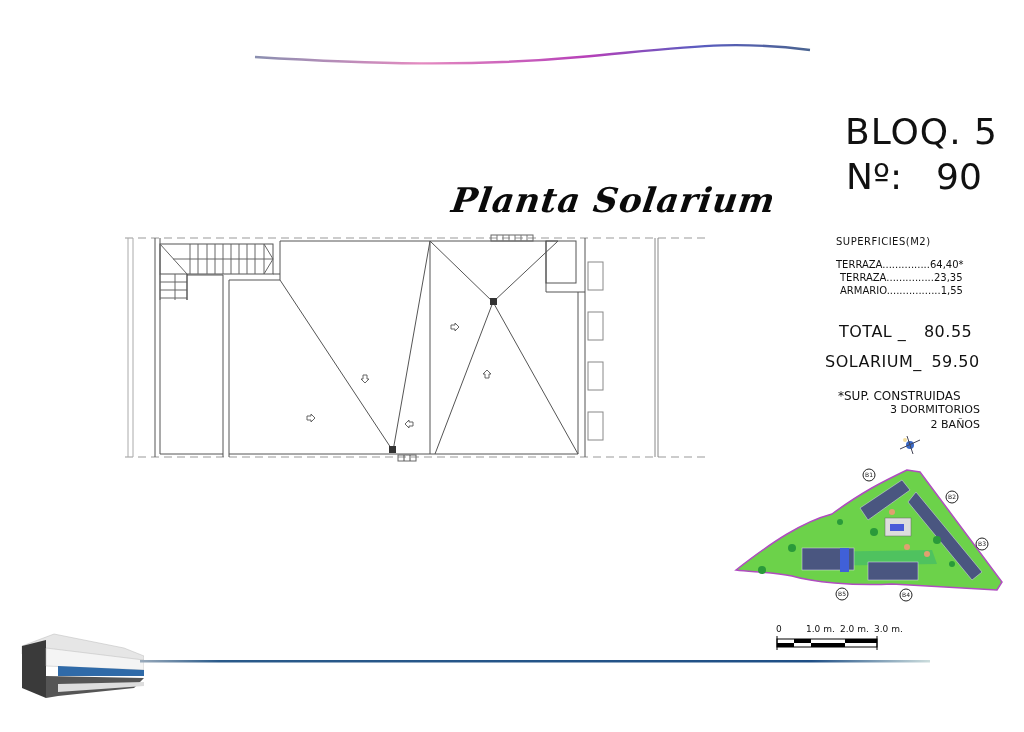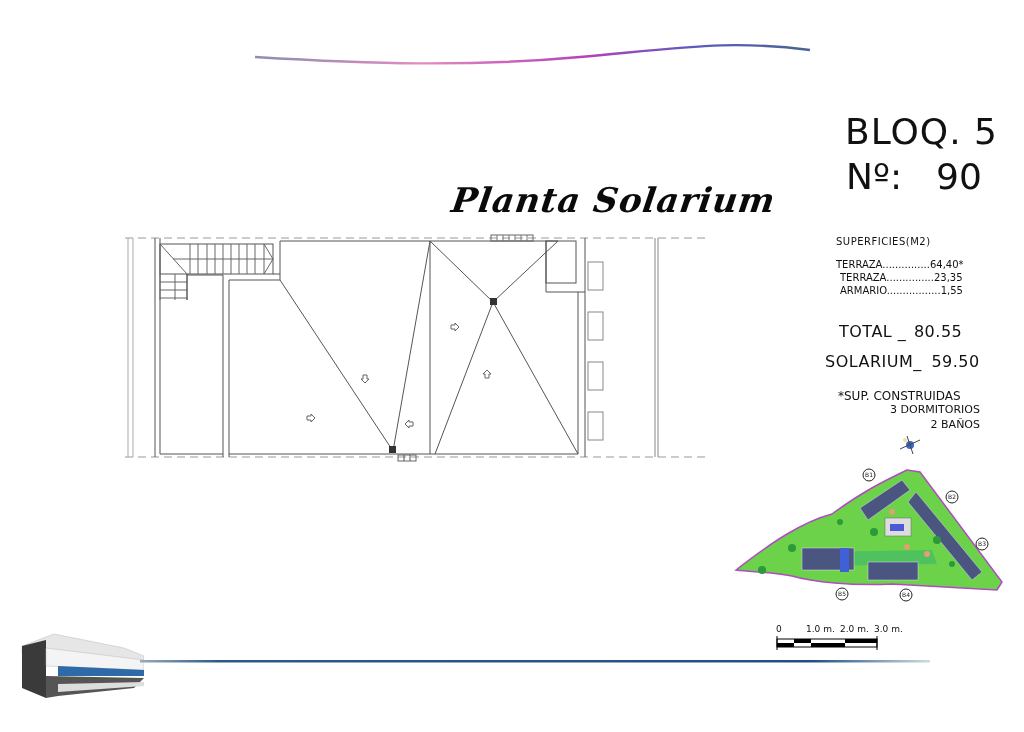--- a/index.html
+++ b/index.html
@@ -146,21 +146,21 @@
   <div class="row" style="padding-left:4px">
     <span>TERRAZA</span><span>...............</span><span>23,35</span>
   </div>
   <div class="row" style="padding-left:4px">
     <span>ARMARIO</span><span>.................</span><span>1,55</span>
   </div>
 </div>
 
 <div class="abs tot" style="left:839px;top:322px;">
   <span>TOTAL _</span>
-  <span style="margin-left:2px">80.55</span>
+  <span style="margin-left:12px">80.55</span>
 </div>
 <div class="abs tot" style="left:825px;top:352px;">
   <span>SOLARIUM_</span>
   <span style="margin-left:4px">59.50</span>
 </div>
 
 <div class="abs note">*SUP. CONSTRUIDAS</div>
 <div class="abs rooms">
   <div>3 DORMITORIOS</div>
   <div>2 BAÑOS</div>

